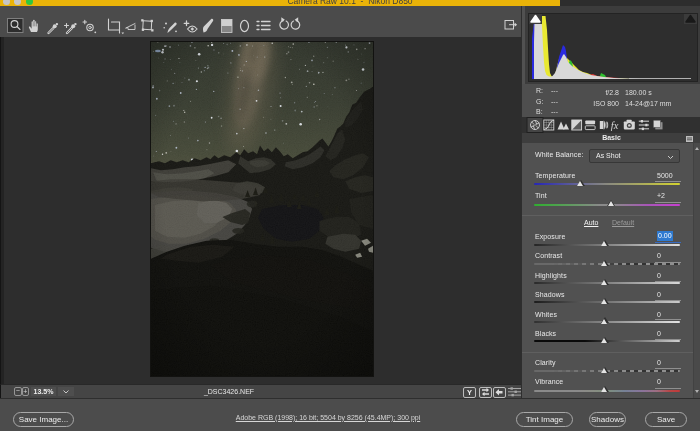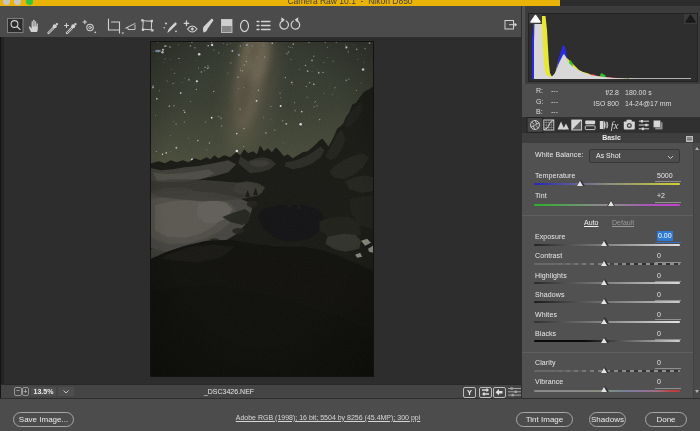--- a/index.html
+++ b/index.html
@@ -667,14 +667,14 @@
   <div class="abs" style="left:1px;top:247px;width:0;height:0;border-left:2.8px solid transparent;border-right:2.8px solid transparent;border-top:3.6px solid #b0b0b0;"></div>
  </div>
 </div>
 
 <div id="bottombar">
  <div class="pill" style="left:13px;top:13px;width:59px;height:13px;line-height:13px;">Save Image...</div>
  <div class="abs" style="left:208px;top:14.5px;width:240px;text-align:center;font-size:7px;">
   <span style="color:#d6d6d6;text-decoration:underline;">Adobe RGB (1998); 16 bit; 5504 by 8256 (45.4MP); 300 ppi</span></div>
  <div class="pill" style="left:516px;top:13px;width:55px;height:13px;line-height:13px;">Tint Image</div>
  <div class="pill" style="left:589px;top:13px;width:35px;height:13px;line-height:13px;">Shadows</div>
- <div class="pill" style="left:645px;top:13px;width:40px;height:13px;line-height:13px;">Done</div>
+ <div class="pill" style="left:645px;top:13px;width:40px;height:13px;line-height:13px;">Save</div>
 </div>
 
 </body></html>

